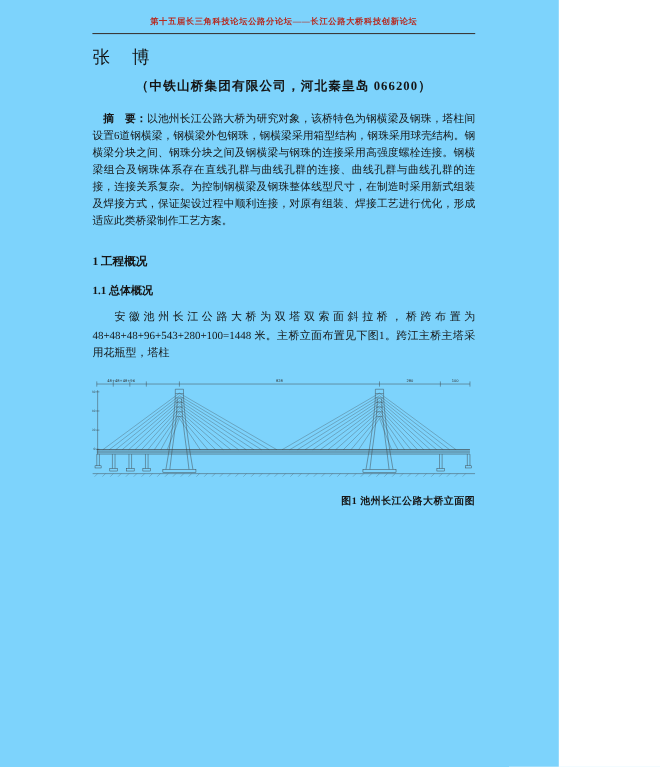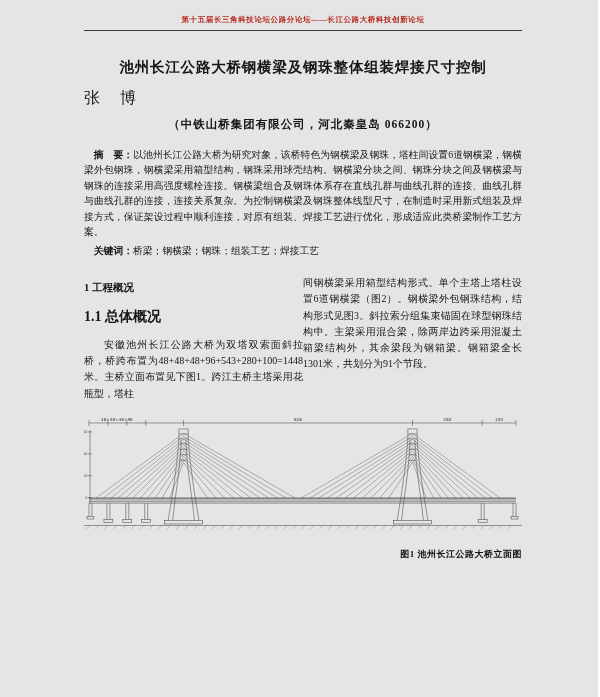--- a/index.html
+++ b/index.html
@@ -4,24 +4,24 @@
 <style>
   html,body{margin:0;padding:0;background:#ffffff;}
   body{
     width:600px;height:697px;
     font-family:"Liberation Serif","DejaVu Serif",serif;
     color:#151515;
     overflow:hidden;
   }
   .page{
     position:relative;
-    width:598px;height:697px;
+    width:508px;height:697px;
     box-sizing:border-box;
     padding:10px 76px 0 84px;
-    background:#e5e5e5;
+    background:#7dd3fc;
   }
   .conf-header{
     font-size:7.5px;
     font-weight:bold;
     color:#b52a20;
     text-align:center;
     letter-spacing:0.6px;
     margin-top:5px;
   }
   .header-rule{
@@ -65,21 +65,21 @@
     display:flex;
     margin-top:17px;
   }
   .col{
     flex:1;
     font-size:10px;
     line-height:1.62;
     text-align:justify;
   }
   .h-s1{font-weight:bold;font-size:10.5px;margin:4px 0 10px 0;}
-  .h-s11{font-weight:bold;font-size:14px;margin:0 0 8px 0;}
+  .h-s11{font-weight:bold;font-size:10px;margin:0 0 8px 0;}
   .body-para{margin:0;}
   .indent{text-indent:2em;}
   .figure-wrap{
     margin-top:12px;
     width:100%;
   }
   .figure-wrap svg{display:block;width:100%;height:auto;}
   .figure-caption{
     text-align:right;
     font-weight:bold;
@@ -95,38 +95,33 @@
 </style>
 </head>
 <body>
 
 <div class="page">
 
   <div class="conf-header">第十五届长三角科技论坛公路分论坛——长江公路大桥科技创新论坛</div>
 
   <hr class="header-rule">
 
-  <h1 class="paper-title">池州长江公路大桥钢横梁及钢珠整体组装焊接尺寸控制</h1>
 
   <div class="author">张　博</div>
 
   <div class="affiliation">（中铁山桥集团有限公司，河北秦皇岛 066200）</div>
 
   <p class="abstract"><b>摘　要：</b><span>以池州长江公路大桥为研究对象，该桥特色为钢横梁及钢珠，塔柱间设置6道钢横梁，钢横梁外包钢珠，钢横梁采用箱型结构，钢珠采用球壳结构。钢横梁分块之间、钢珠分块之间及钢横梁与钢珠的连接采用高强度螺栓连接。钢横梁组合及钢珠体系存在直线孔群与曲线孔群的连接、曲线孔群与曲线孔群的连接，连接关系复杂。为控制钢横梁及钢珠整体线型尺寸，在制造时采用新式组装及焊接方式，保证架设过程中顺利连接，对原有组装、焊接工艺进行优化，形成适应此类桥梁制作工艺方案。</span></p>
 
-  <p class="keywords"><b>关键词：</b><span>桥梁；钢横梁；钢珠；组装工艺；焊接工艺</span></p>
 
   <div class="columns">
     <div class="col">
       <div class="h-s1">1 工程概况</div>
       <div class="h-s11">1.1 总体概况</div>
       <p class="body-para indent">安徽池州长江公路大桥为双塔双索面斜拉桥，桥跨布置为48+48+48+96+543+280+100=1448 米。主桥立面布置见下图1。跨江主桥主塔采用花瓶型，塔柱</p>
-    </div>
-    <div class="col">
-      <p class="body-para">间钢横梁采用箱型结构形式。单个主塔上塔柱设置6道钢横梁（图2）。钢横梁外包钢珠结构，结构形式见图3。斜拉索分组集束锚固在球型钢珠结构中。主梁采用混合梁，除两岸边跨采用混凝土箱梁结构外，其余梁段为钢箱梁。钢箱梁全长1301米，共划分为91个节段。</p>
     </div>
   </div>
 
   <div class="figure-wrap">
     <svg viewBox="0 0 440 132" aria-hidden="true">
       <g stroke="#3a3a3a" stroke-width="0.5" fill="none">
 
         <g>
           <line x1="5" y1="9" x2="434" y2="9"></line>
           <path d="M5 6V12M24 6V12M43 6V12M62 6V12M100 6V12M330 6V12M400 6V12M434 6V12"></path>

